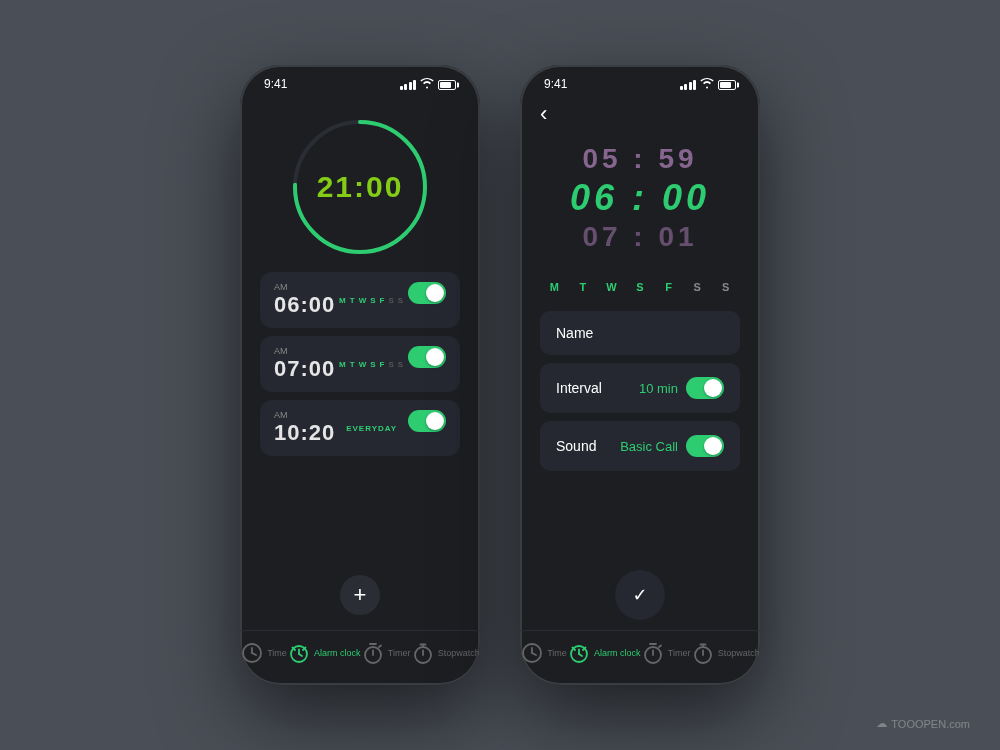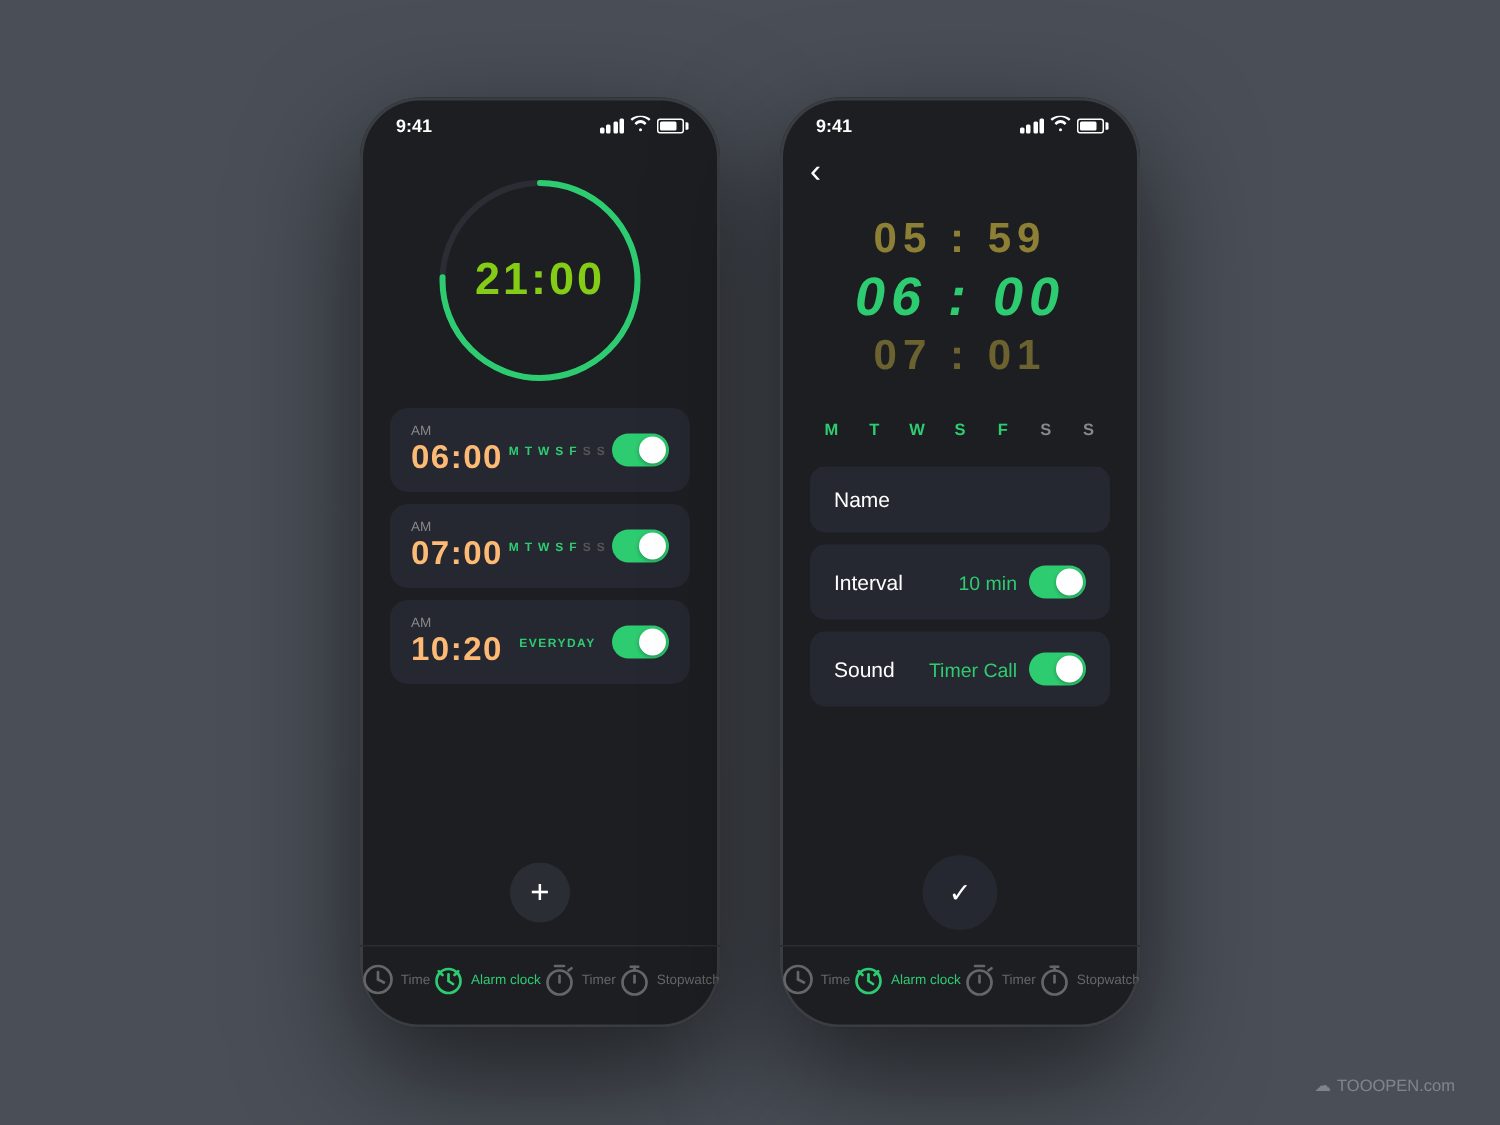--- a/index.html
+++ b/index.html
@@ -35,21 +35,21 @@
     }
 
     
     .status-bar {
       display: flex;
       justify-content: space-between;
       align-items: flex-end;
       padding: 12px 24px 6px;
       font-size: 11px;
       color: #fff;
-      font-weight: 700;
+      font-weight: 400;
       flex-shrink: 0;
     }
     .status-bar .time { font-size: 12px; }
     .status-icons {
       display: flex;
       align-items: center;
       gap: 4px;
     }
     .signal-bars {
       display: flex;
@@ -141,34 +141,33 @@
       flex-direction: column;
       gap: 8px;
       overflow: hidden;
     }
 
     .alarm-item {
       background: #252830;
       border-radius: 12px;
       padding: 10px 14px;
       display: flex;
-      align-items: center;
       justify-content: space-between;
     }
 
     .alarm-left {}
     .alarm-ampm {
       font-size: 9px;
       color: #888;
       font-weight: 500;
     }
     .alarm-time-text {
       font-size: 22px;
       font-weight: 600;
-      color: #fdba74;
+      color: #e5e5e5;
       letter-spacing: 1px;
     }
 
     .alarm-middle {
       display: flex;
       gap: 3px;
       align-items: center;
     }
 
     .day-label {
@@ -262,21 +261,21 @@
       display: flex;
       flex-direction: column;
       align-items: center;
       gap: 2px;
       padding: 10px 0;
     }
 
     .time-picker-row {
       font-size: 28px;
       font-weight: 700;
-      color: #fde047;
+      color: #f0abfc;
       letter-spacing: 4px;
       text-align: center;
     }
     .time-picker-row.selected {
       font-size: 36px;
       color: #2ecc71;
       font-style: italic;
     }
 
     
@@ -572,21 +571,21 @@
           <span class="setting-label">Interval</span>
           <div class="setting-right">
             <span class="setting-value">10 min</span>
             <div class="toggle"></div>
           </div>
         </div>
 
         <div class="setting-row">
           <span class="setting-label">Sound</span>
           <div class="setting-right">
-            <span class="setting-value">Timer Call</span>
+            <span class="setting-value">Basic Call</span>
             <div class="toggle"></div>
           </div>
         </div>
       </div>
 
       <div class="confirm-button-container">
         <button class="confirm-button">
           <span class="checkmark">✓</span>
         </button>
       </div>

